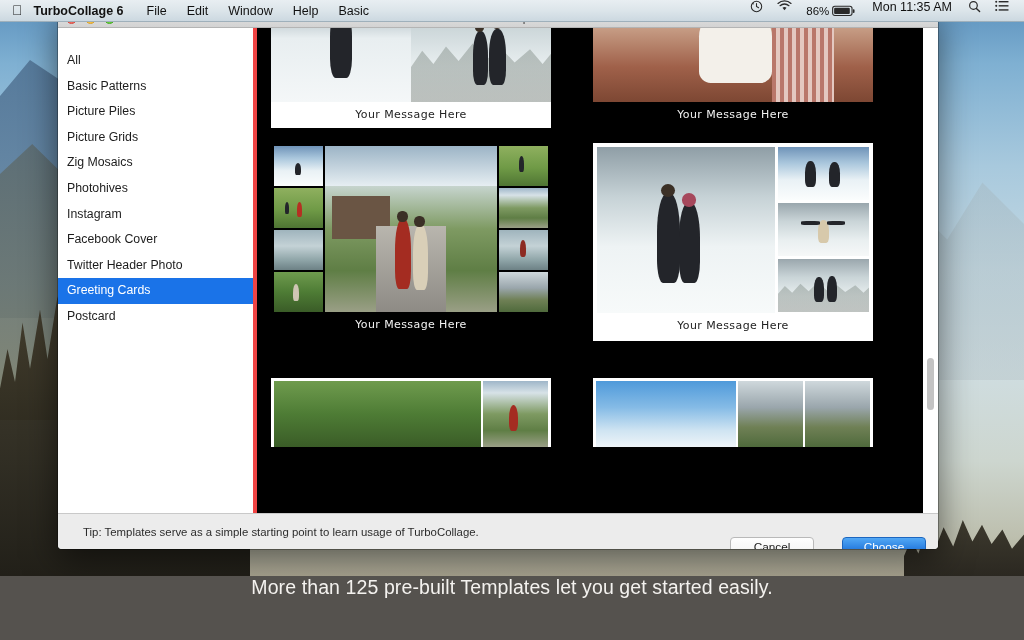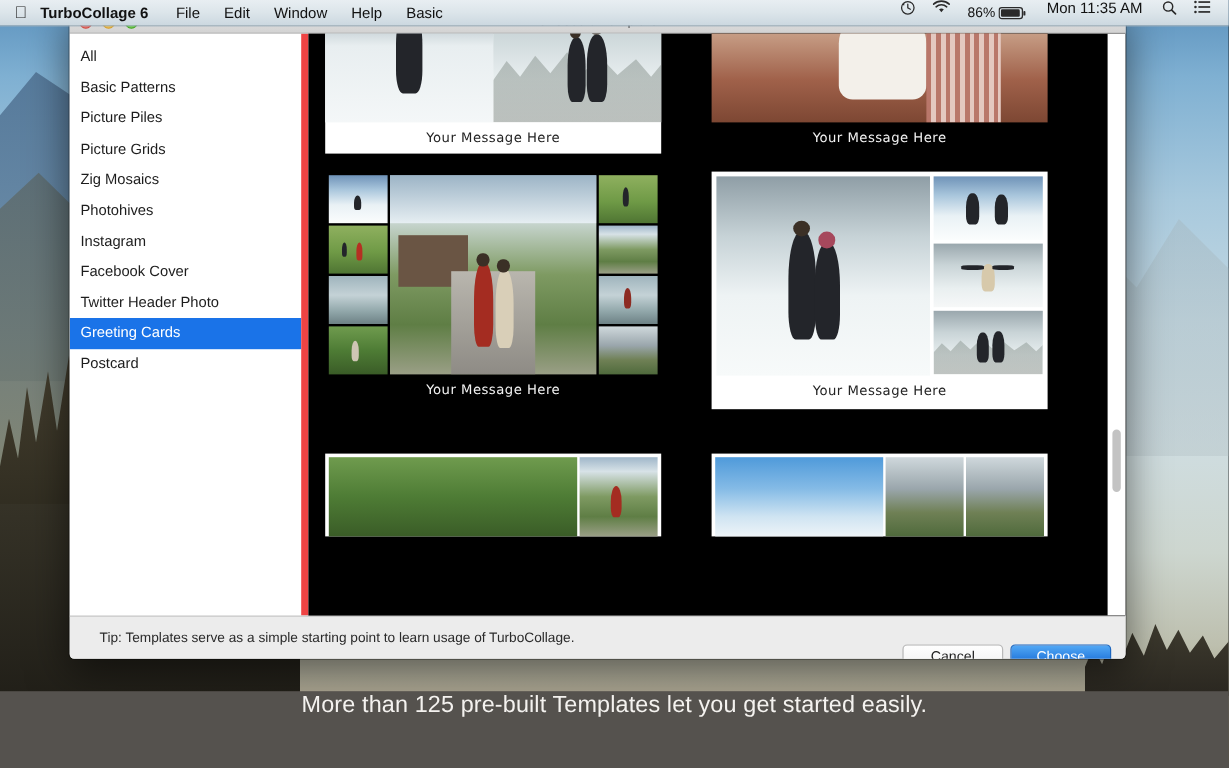--- a/index.html
+++ b/index.html
@@ -97,21 +97,21 @@
   .title-text {
     position: absolute; left: 0; right: 0; text-align: center;
     font-size: 11.5px; color: #3b3b3b; letter-spacing: .1px;
   }
 
   .dialog-body { flex: 1 1 auto; display: flex; min-height: 0; }
 
   
   .sidebar {
     width: 199px; flex: 0 0 199px; background: #ffffff;
-    border-right: 6px solid #ef4444; padding-top: 7px; overflow: hidden;
+    border-right: 4px solid #ef4444; padding-top: 20px; overflow: hidden;
   }
   .side-item {
     height: 25.6px; line-height: 25.6px; padding-left: 9px;
     font-size: 12.3px; color: #1d1d1d; white-space: nowrap; cursor: default;
   }
   .side-item.selected { background: #1a73e8; color: #fff; }
 
   
   .gallery {
     flex: 1 1 auto; background: #000; position: relative; overflow: hidden;
@@ -164,21 +164,21 @@
     position: absolute; right: 4px; top: 330px; width: 7px; height: 52px;
     background: #c3c3c3; border-radius: 4px;
   }
 
   
   .footer {
     flex: 0 0 36px; height: 36px; background: #ececec; border-top: 1px solid #c9c9c9;
     display: flex; align-items: center; padding: 0 12px 0 14px;
   }
   .tip { font-size: 11.4px; color: #2b2b2b; margin-left: 11px; }
-  .foot-btns { margin-left: auto; display: flex; gap: 6px; margin-top: 32px; }
+  .foot-btns { margin-left: auto; display: flex; gap: 28px; margin-top: 32px; }
   .btn {
     font-size: 11.8px; height: 21px; line-height: 19px; border-radius: 4px;
     padding: 0 12px; min-width: 84px; text-align: center; cursor: default;
   }
   .btn.cancel {
     background: linear-gradient(to bottom, #fefefe, #f1f1f1);
     border: 1px solid #b9b9b9; color: #1b1b1b;
   }
   .btn.choose {
     background: linear-gradient(to bottom, #52a8f5 0%, #2a7fe0 55%, #1f70d2 100%);

